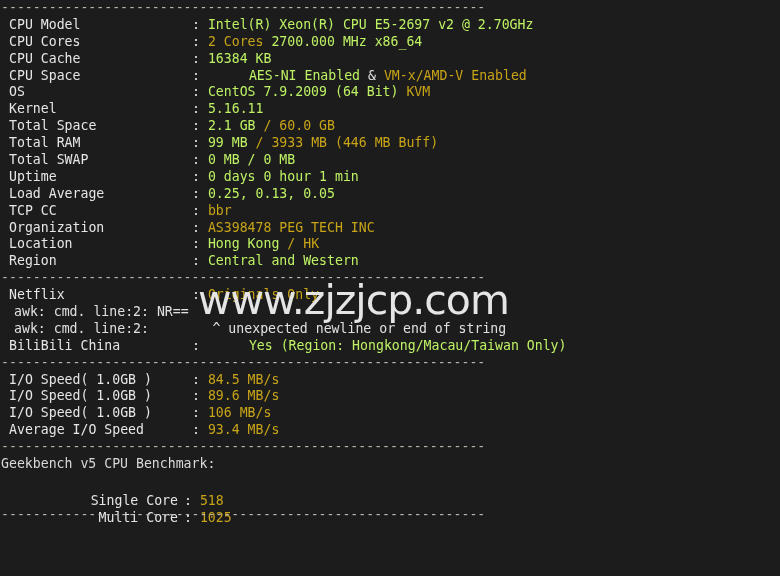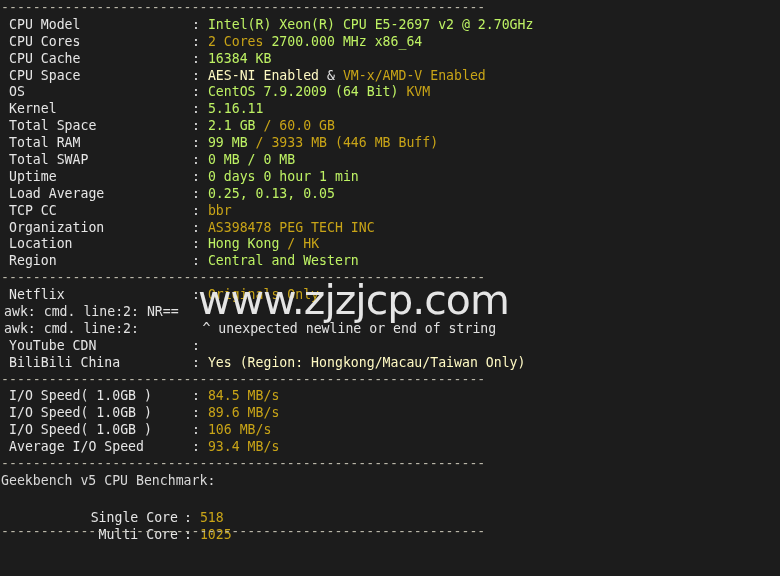--- a/index.html
+++ b/index.html
@@ -48,24 +48,24 @@
   .label {
     color: #e6e6e6;
     display: inline-block;
     width: 183px;
     margin-left: 8px;
   }
   .sep { color: #e6e6e6; }
 
   .cyan    { color: #bef264; }
   .yellow  { color: #c8a417; }
-  .green   { color: #fef9c3; }
+  .green   { color: #bef264; margin-left: 41px; }
   .white   { color: #e0e0e0; }
 
-  .raw { color: #e0e0e0; padding-left: 4px; }
+  .raw { color: #e0e0e0; padding-left: 14px; }
 
   .indent-label {
     color: #e6e6e6;
     display: inline-block;
     width: 183px;
     text-align: right;
     box-sizing: border-box;
     padding-right: 6px;
     margin-top: 20px;
   }
@@ -130,21 +130,20 @@
   <div>
 
 
     <div class="line"><span class="label">Netflix</span><span class="sep">:</span> <span class="yellow">Originals Only</span></div>
 
 
 
     <div class="line raw">awk: cmd. line:2: NR==</div>
     <div class="line raw">awk: cmd. line:2:        ^ unexpected newline or end of string</div>
 
-    <div class="line"><span class="label">YouTube CDN</span><span class="sep">:</span> <span class="white"></span></div>
 
     <div class="line"><span class="label">BiliBili China</span><span class="sep">:</span> <span class="green">Yes (Region: Hongkong/Macau/Taiwan Only)</span></div>
 
   </div>
 
   <div class="rule">-------------------------------------------------------------</div>
 
   <div>
 
     <div class="line"><span class="label">I/O Speed( 1.0GB )</span><span class="sep">:</span> <span class="yellow">84.5 MB/s</span></div>

